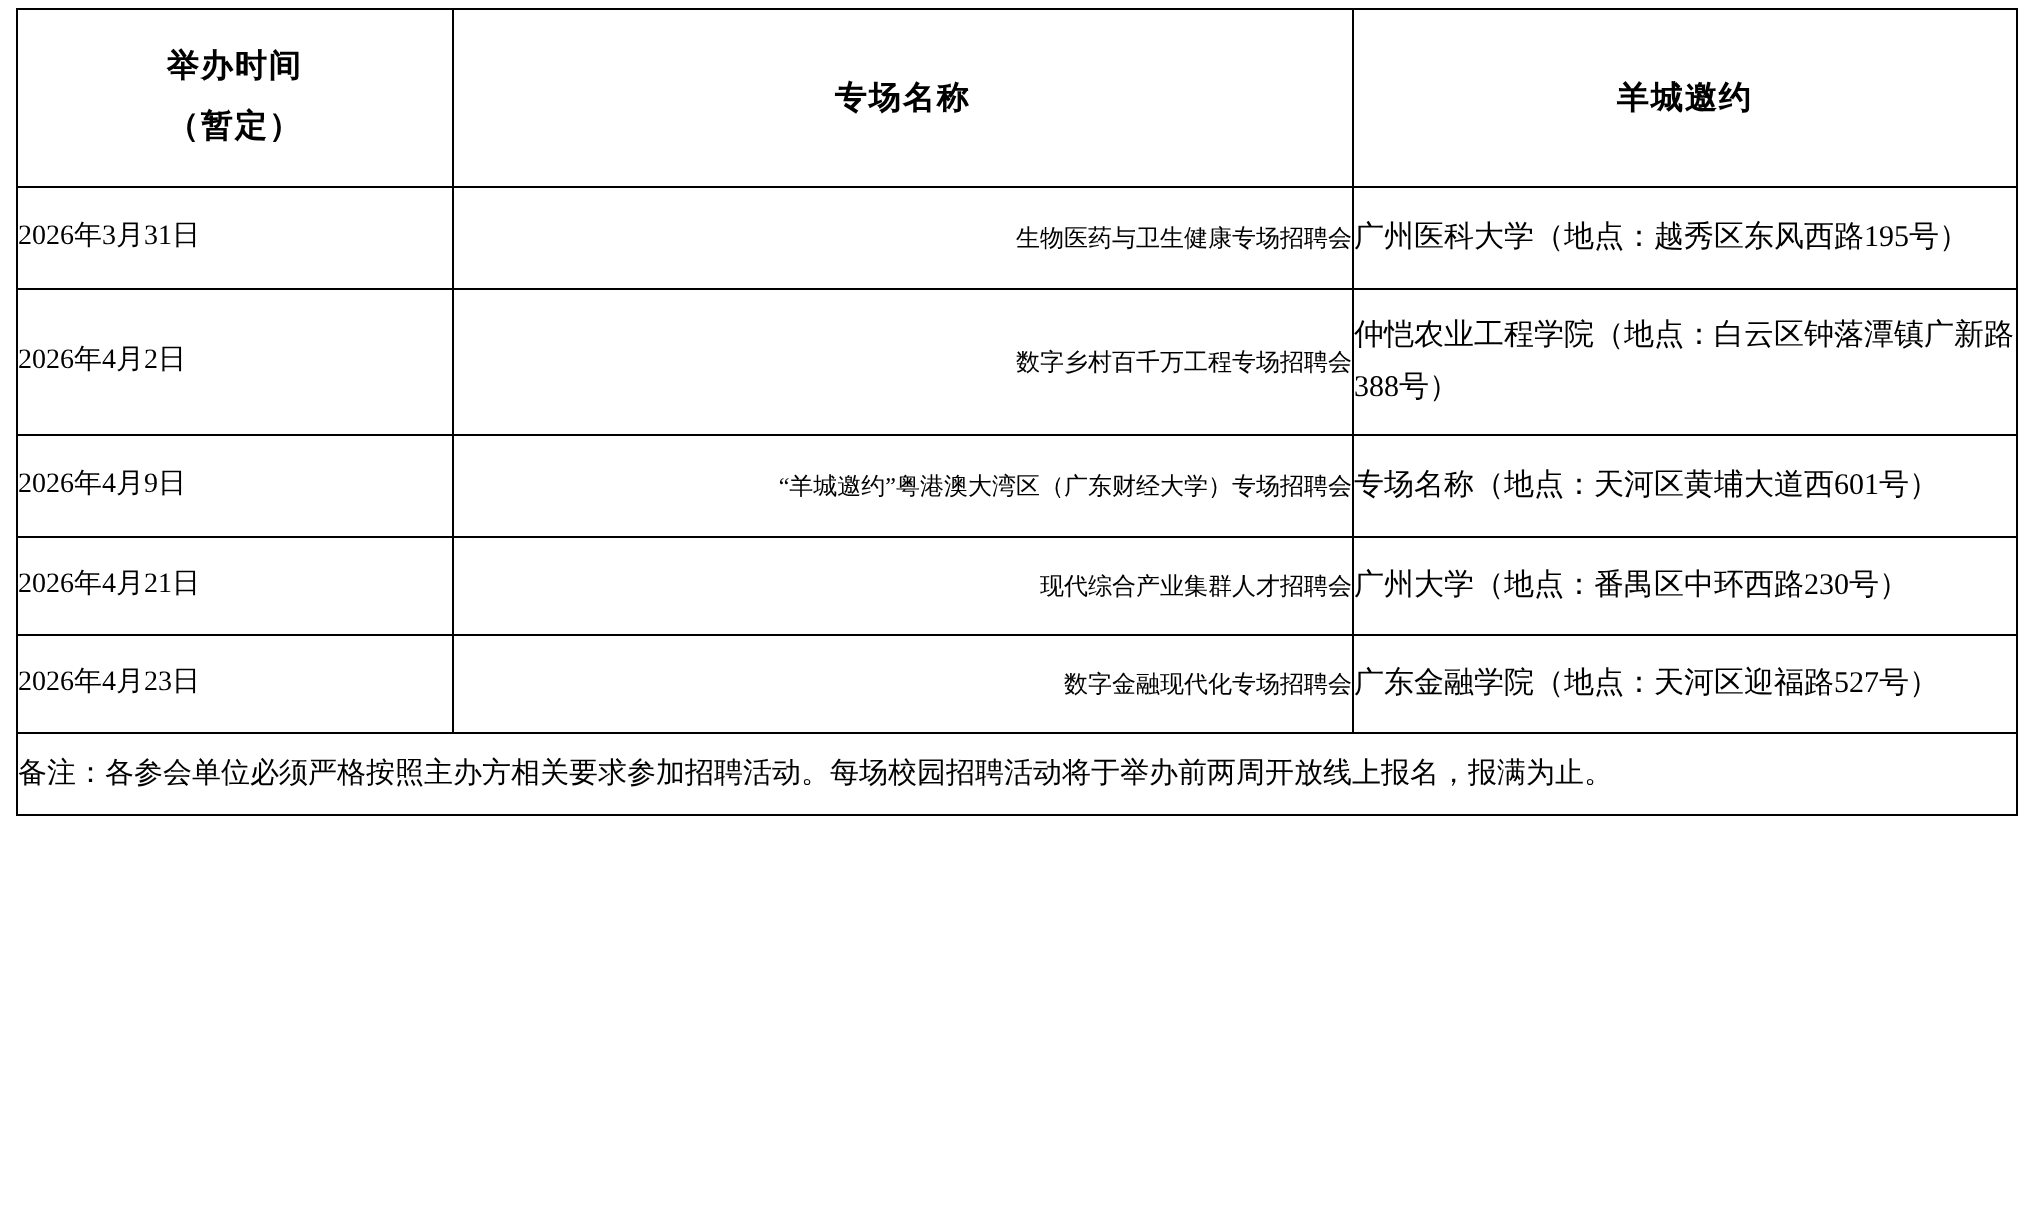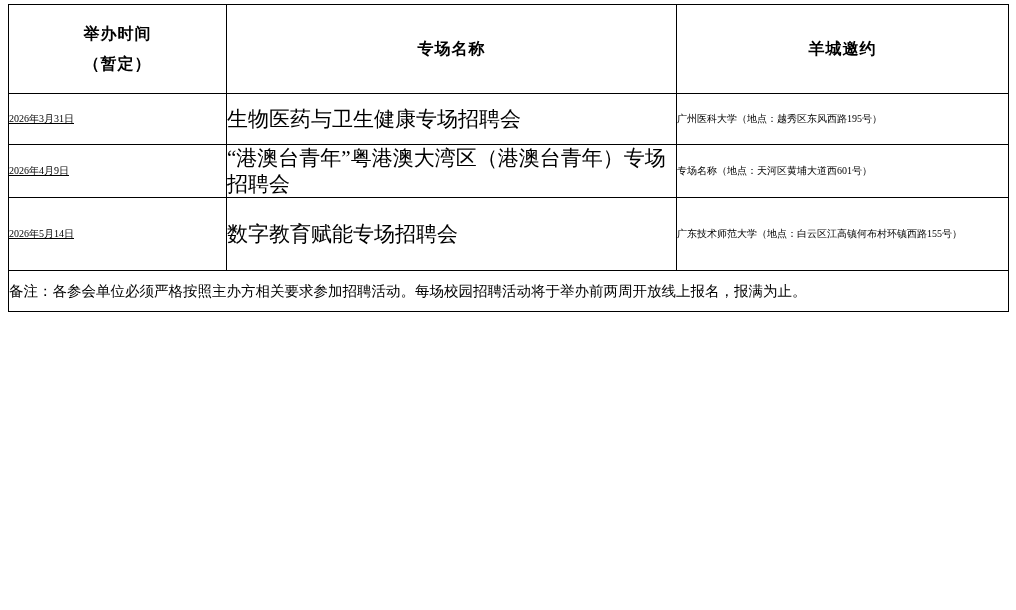--- a/index.html
+++ b/index.html
@@ -51,31 +51,31 @@
   .hdr-line1 { display: block; }
   .hdr-line2 { display: block; }
 
   
   tbody td {
     font-size: 14.5px;
     line-height: 26px;
   }
   td.date {
     padding: 6px 0 6px 10px;
-    font-size: 10px;
+    font-size: 14px;
     white-space: nowrap;
-    text-decoration: underline;
   }
   td.name {
     padding: 6px 8px 6px 22px;
-    font-size: 21px;
+    font-size: 12px;
+    text-align: right;
   }
   td.place {
     padding: 6px 10px 6px 10px;
-    font-size: 10px;
+    font-size: 15px;
   }
   
   tr.r1 td { height: 50px; }
   tr.r2 td { height: 72px; }
   tr.r3 td { height: 50px; }
   tr.r4 td { height: 48px; }
   tr.r5 td { height: 48px; }
   tr.r6 td { height: 48px; }
   tr.r7 td { height: 72px; }
   tr.r8 td { height: 72px; }
@@ -107,28 +107,38 @@
         <th>专场名称</th>
         <th>羊城邀约</th>
       </tr>
     </thead>
     <tbody>
       <tr class="r1">
         <td class="date">2026年3月31日</td>
         <td class="name">生物医药与卫生健康专场招聘会</td>
         <td class="place">广州医科大学（地点：越秀区东风西路195号）</td>
       </tr>
+      <tr class="r2">
+        <td class="date">2026年4月2日</td>
+        <td class="name">数字乡村百千万工程专场招聘会</td>
+        <td class="place">仲恺农业工程学院（地点：白云区钟落潭镇广新路388号）</td>
+      </tr>
       <tr class="r3">
         <td class="date">2026年4月9日</td>
-        <td class="name">“港澳台青年”粤港澳大湾区（港澳台青年）专场招聘会</td>
+        <td class="name">“羊城邀约”粤港澳大湾区（广东财经大学）专场招聘会</td>
         <td class="place">专场名称（地点：天河区黄埔大道西601号）</td>
       </tr>
-      <tr class="r8">
-        <td class="date">2026年5月14日</td>
-        <td class="name">数字教育赋能专场招聘会</td>
-        <td class="place">广东技术师范大学（地点：白云区江高镇何布村环镇西路155号）</td>
+      <tr class="r5">
+        <td class="date">2026年4月21日</td>
+        <td class="name">现代综合产业集群人才招聘会</td>
+        <td class="place">广州大学（地点：番禺区中环西路230号）</td>
+      </tr>
+      <tr class="r6">
+        <td class="date">2026年4月23日</td>
+        <td class="name">数字金融现代化专场招聘会</td>
+        <td class="place">广东金融学院（地点：天河区迎福路527号）</td>
       </tr>
       <tr>
         <td class="note" colspan="3">备注：各参会单位必须严格按照主办方相关要求参加招聘活动。每场校园招聘活动将于举办前两周开放线上报名，报满为止。</td>
       </tr>
     </tbody>
   </table>
 </div>
 
 </body></html>

